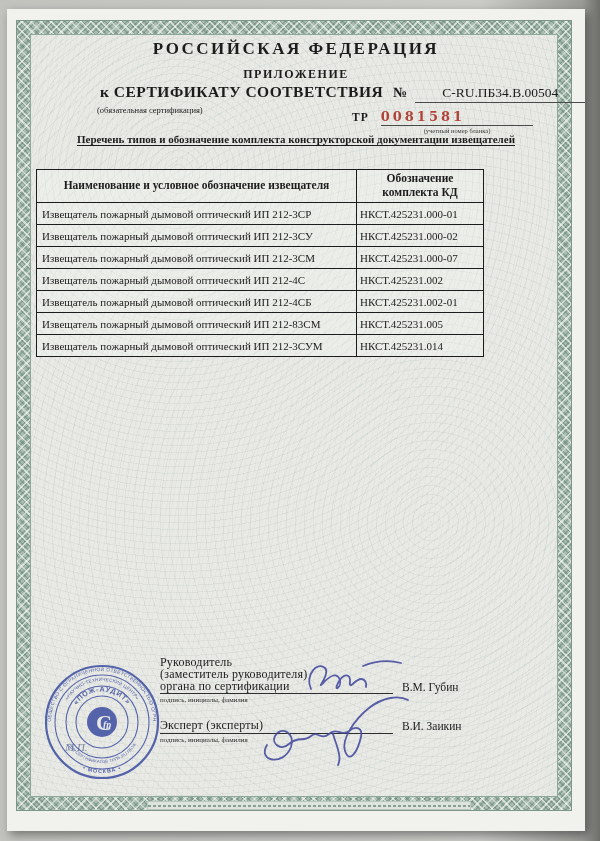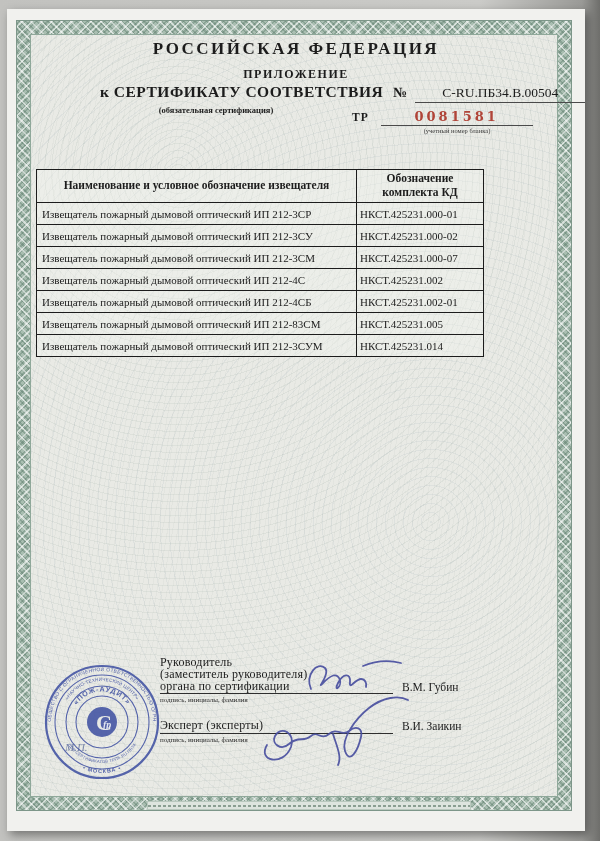--- a/index.html
+++ b/index.html
@@ -43,24 +43,24 @@
   }
   .abs{position:absolute;}
   .ctr{left:0; right:0; text-align:center;}
   .doc-title{top:30px; font-size:17px; font-weight:bold; letter-spacing:2.5px;}
   .appendix{top:58px; font-size:12px; font-weight:bold; letter-spacing:1.5px;}
   .cert-row{left:93px; top:74px; display:flex; align-items:baseline; white-space:nowrap;}
   .cert-label{font-size:15.5px; font-weight:bold; letter-spacing:.5px;}
   .no-sign{font-size:14px; font-weight:bold; margin:0 8px 0 10px;}
   .cert-number{display:inline-block; width:170px; text-align:center; font-size:13.5px;
     border-bottom:1px solid #4a4a4a; padding-bottom:1px;}
-  .cert-sub{left:78px; width:262px; top:96px; text-align:center; font-size:8.5px; font-weight:bold;}
+  .cert-sub{left:90px; width:262px; top:96px; text-align:left; font-size:8.5px; font-weight:normal;}
   .tr-row{left:345px; top:100px; display:flex; align-items:baseline;}
   .tr-label{font-size:11.5px; font-weight:bold; letter-spacing:1px; margin-right:12px;}
-  .blank-number{display:inline-block; width:152px; text-align:center; font-size:13px; font-weight:bold;
+  .blank-number{display:inline-block; width:152px; text-align:left; font-size:13px; font-weight:bold;
     letter-spacing:3px; color:#b04438; border-bottom:1px solid #4a4a4a; padding-bottom:1px;
     font-family:"DejaVu Serif", serif;}
   .blank-caption{left:385px; top:118px; width:130px; text-align:center; font-size:6.5px; color:#3a3a3a;}
   .list-heading{top:124px; left:30px; right:30px; text-align:center; font-size:11px; font-weight:bold;
     text-decoration:underline; text-underline-offset:2px;}
   table.kd{
     position:absolute; left:29px; top:160px; width:447px;
     border-collapse:collapse; table-layout:fixed; background:rgba(244,245,241,.35);
   }
   table.kd col.c1{width:320px;} table.kd col.c2{width:127px;}
@@ -94,20 +94,21 @@
       <span class="cert-number">C-RU.ПБ34.В.00504</span>
     </div>
     <div class="abs cert-sub">(обязательная сертификация)</div>
 
     <div class="abs tr-row">
       <span class="tr-label">ТР</span>
       <span class="blank-number">0081581</span>
     </div>
     <div class="abs blank-caption">(учетный номер бланка)</div>
 
+    <div class="abs list-heading">Перечень типов и обозначение комплекта конструкторской документации извещателей</div>
 
     <table class="kd">
       <colgroup>
           <col class="c1">
           <col class="c2">
         </colgroup>
       <thead>
         <tr>
           <th>Наименование и условное обозначение извещателя</th>
           <th>Обозначение комплекта КД</th>

